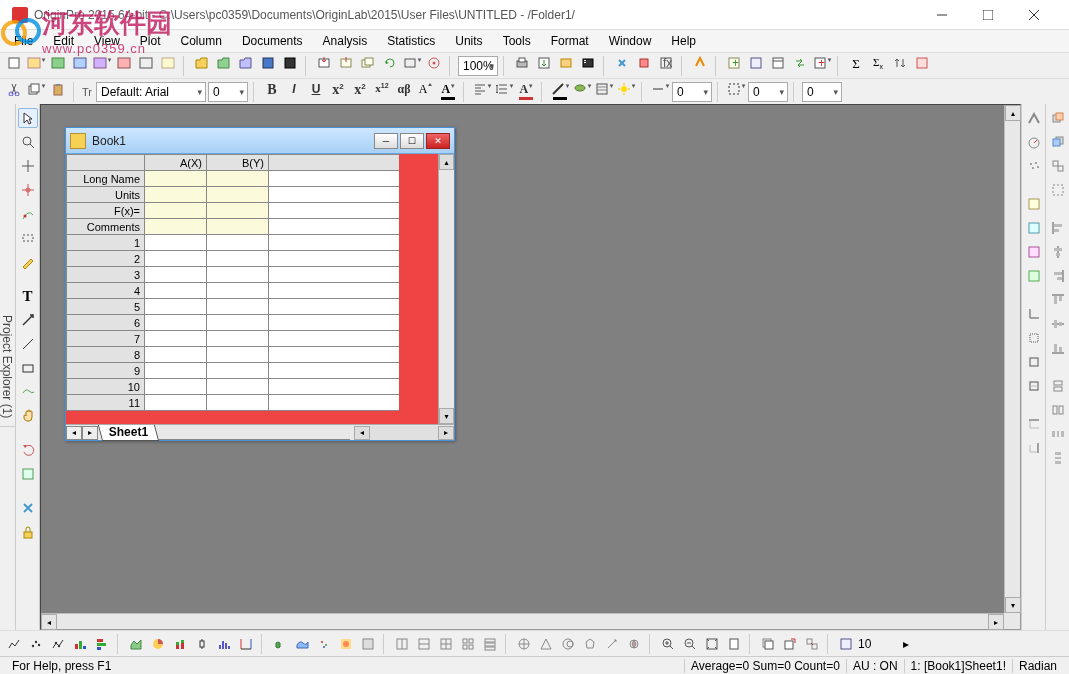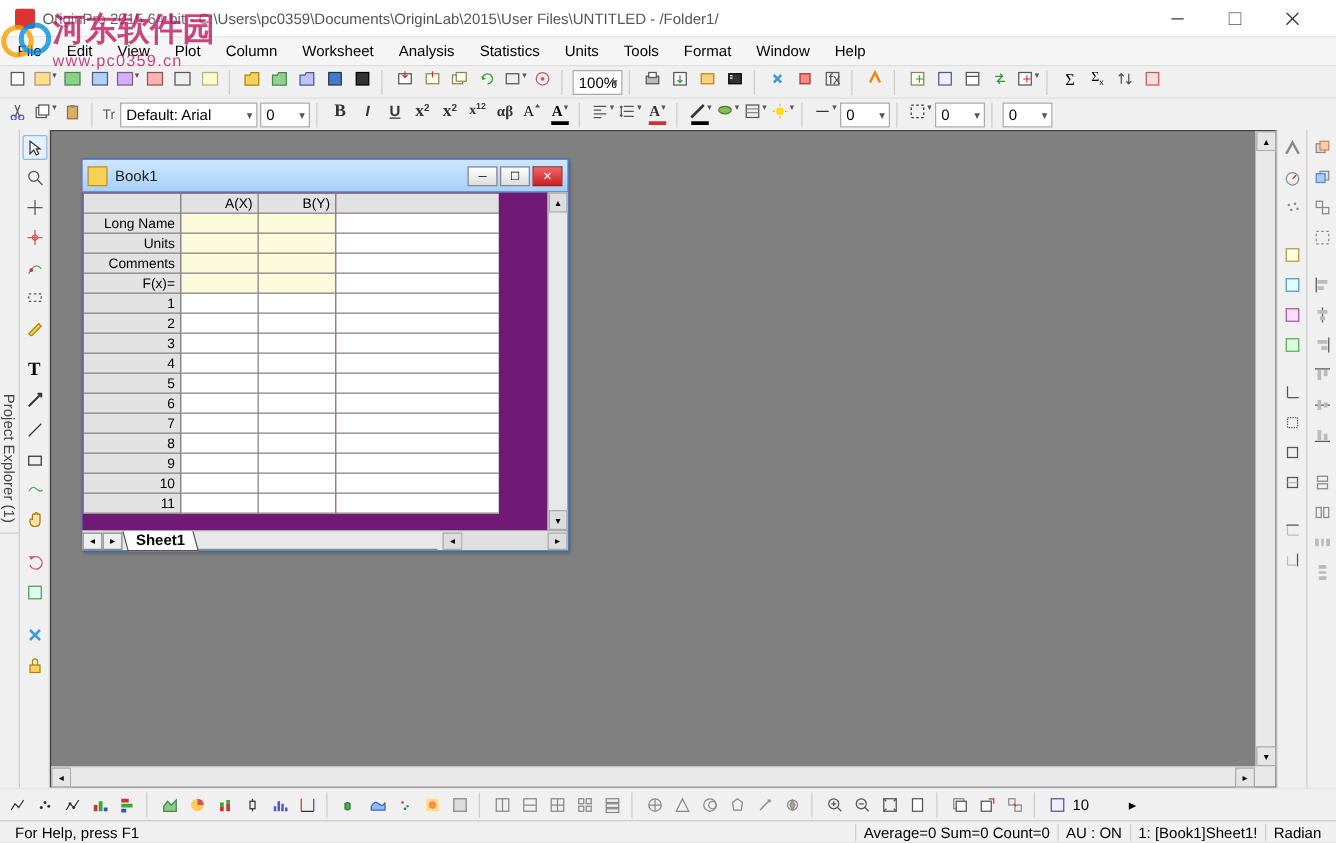--- a/index.html
+++ b/index.html
@@ -34,21 +34,21 @@
 
 .workspace { flex: 1; background: #808080; position: relative; border: 1px inset #999; }
 .scroll-h { position: absolute; bottom: 0; left: 0; right: 16px; height: 16px; background: #f0f0f0; border-top: 1px solid #bbb; display: flex; }
 .scroll-h .sbtn { width: 16px; height: 16px; background: #e5e5e5; border: 1px solid #aaa; display: flex; align-items: center; justify-content: center; font-size: 8px; cursor: pointer; }
 .scroll-h .strack { flex: 1; background: #e8e8e8; }
 .scroll-v { position: absolute; right: 0; top: 0; bottom: 16px; width: 16px; background: #f0f0f0; border-left: 1px solid #bbb; display: flex; flex-direction: column; }
 .scroll-v .sbtn { height: 16px; width: 16px; background: #e5e5e5; border: 1px solid #aaa; display: flex; align-items: center; justify-content: center; font-size: 8px; cursor: pointer; }
 .scroll-v .strack { flex: 1; background: #e8e8e8; }
 .scroll-corner { position: absolute; right: 0; bottom: 0; width: 16px; height: 16px; background: #e8e8e8; }
 
-.book-window { position: absolute; top: 22px; left: 24px; width: 390px; height: 314px; background: #701a75; border: 1px solid #4a90d9; box-shadow: 1px 1px 3px rgba(0,0,0,.3); }
+.book-window { position: absolute; top: 22px; left: 24px; width: 390px; height: 314px; background: #ef4444; border: 1px solid #4a90d9; box-shadow: 1px 1px 3px rgba(0,0,0,.3); }
 .book-title { height: 26px; background: linear-gradient(#cde6ff,#a8d0f5); border-bottom: 1px solid #6aa8de; display: flex; align-items: center; padding: 0 4px; }
 .book-title .bicon { width: 16px; height: 16px; background: #f7d154; border: 1px solid #b89030; margin-right: 6px; }
 .book-title .btext { flex: 1; font-size: 12px; color: #222; }
 .book-title .wbtn { width: 24px; height: 16px; margin-left: 2px; border: 1px solid #888; background: linear-gradient(#fff,#ddd); display: flex; align-items: center; justify-content: center; font-size: 9px; cursor: pointer; }
 .book-title .wbtn.cl { background: linear-gradient(#e66,#c22); color: #fff; border-color: #922; }
 .book-body { display: flex; height: calc(100% - 26px - 16px); }
 .book-table { border-collapse: collapse; }
 .book-table td, .book-table th { border: 1px solid #888; font-size: 11px; height: 16px; padding: 0 4px; background: #fff; }
 .book-table th { background: #e2e2e2; font-weight: normal; text-align: right; }
 .book-table .rowhead { background: #e2e2e2; text-align: right; width: 78px; min-width:78px; }
@@ -114,21 +114,21 @@
       </div>
   </div>
 </div>
 
 <div class="menubar">
   <div class="menu-item">File</div>
   <div class="menu-item">Edit</div>
   <div class="menu-item">View</div>
   <div class="menu-item">Plot</div>
   <div class="menu-item">Column</div>
-  <div class="menu-item">Worksheet</div>
+  <div class="menu-item">Documents</div>
   <div class="menu-item">Analysis</div>
   <div class="menu-item">Statistics</div>
   <div class="menu-item">Units</div>
   <div class="menu-item">Tools</div>
   <div class="menu-item">Format</div>
   <div class="menu-item">Window</div>
   <div class="menu-item">Help</div>
 </div>
 
 <div class="toolbar-row">
@@ -603,27 +603,27 @@
                   <td></td>
                   <td style="background:#fff;border-right:none;"></td>
                 </tr>
           <tr class="label-row">
                   <td class="rowhead">Units</td>
                   <td></td>
                   <td></td>
                   <td style="background:#fff;border-right:none;"></td>
                 </tr>
           <tr class="label-row">
+                  <td class="rowhead">F(x)=</td>
+                  <td></td>
+                  <td></td>
+                  <td style="background:#fff;border-right:none;"></td>
+                </tr>
+          <tr class="label-row">
                   <td class="rowhead">Comments</td>
-                  <td></td>
-                  <td></td>
-                  <td style="background:#fff;border-right:none;"></td>
-                </tr>
-          <tr class="label-row">
-                  <td class="rowhead">F(x)=</td>
                   <td></td>
                   <td></td>
                   <td style="background:#fff;border-right:none;"></td>
                 </tr>
           <tr>
                   <td class="rowhead">1</td>
                   <td></td>
                   <td></td>
                   <td style="border-right:none;"></td>
                 </tr>

